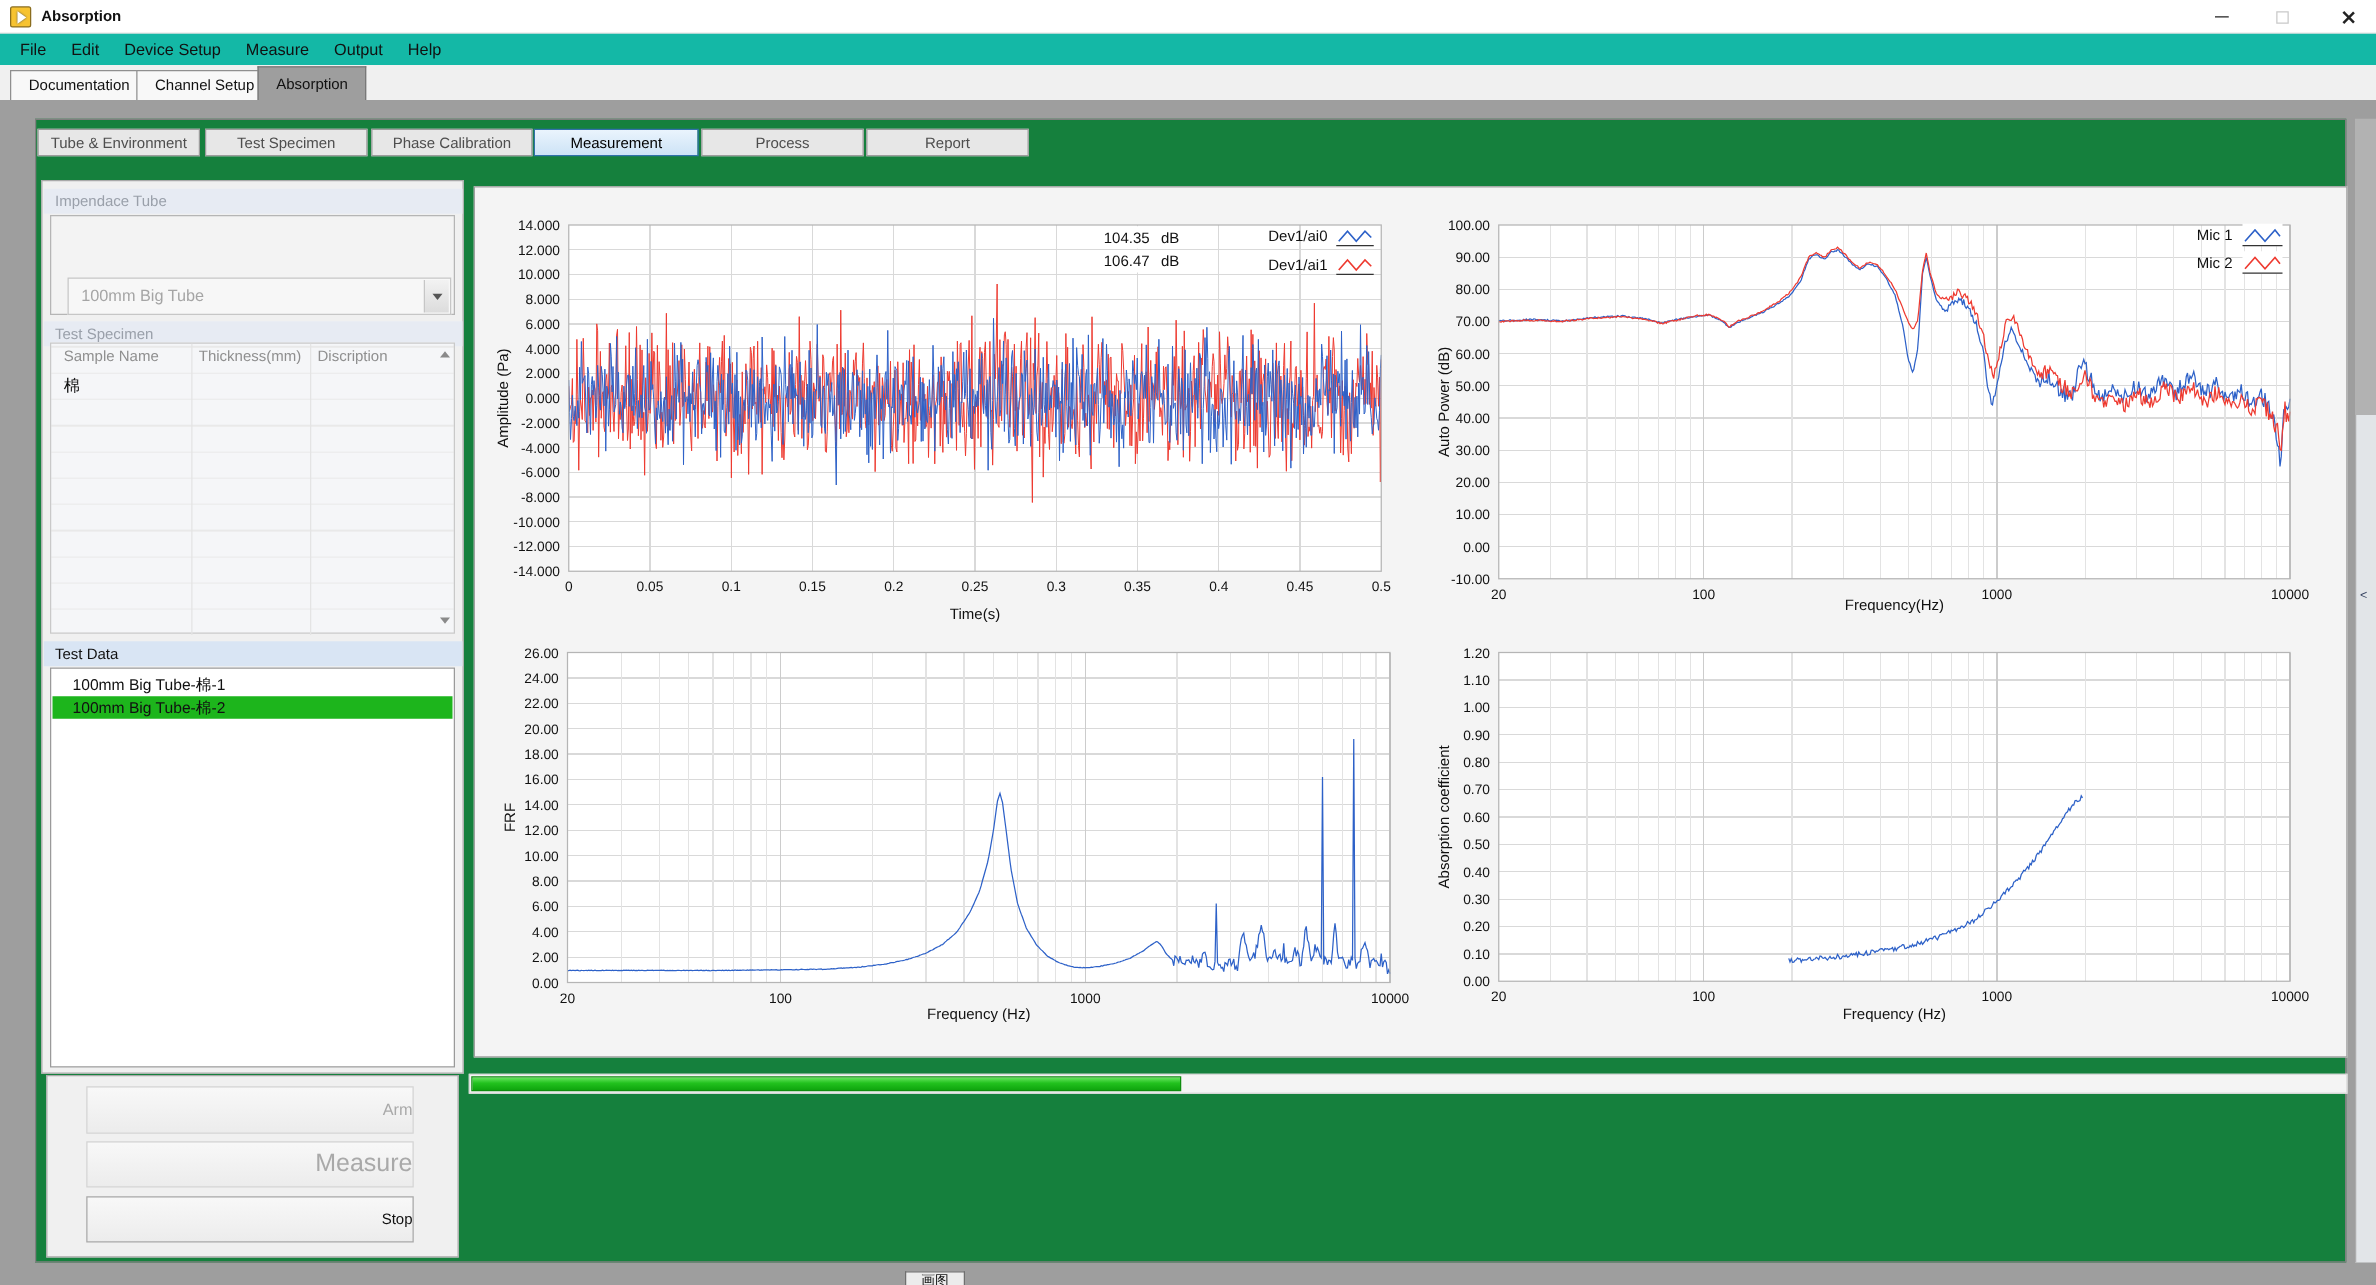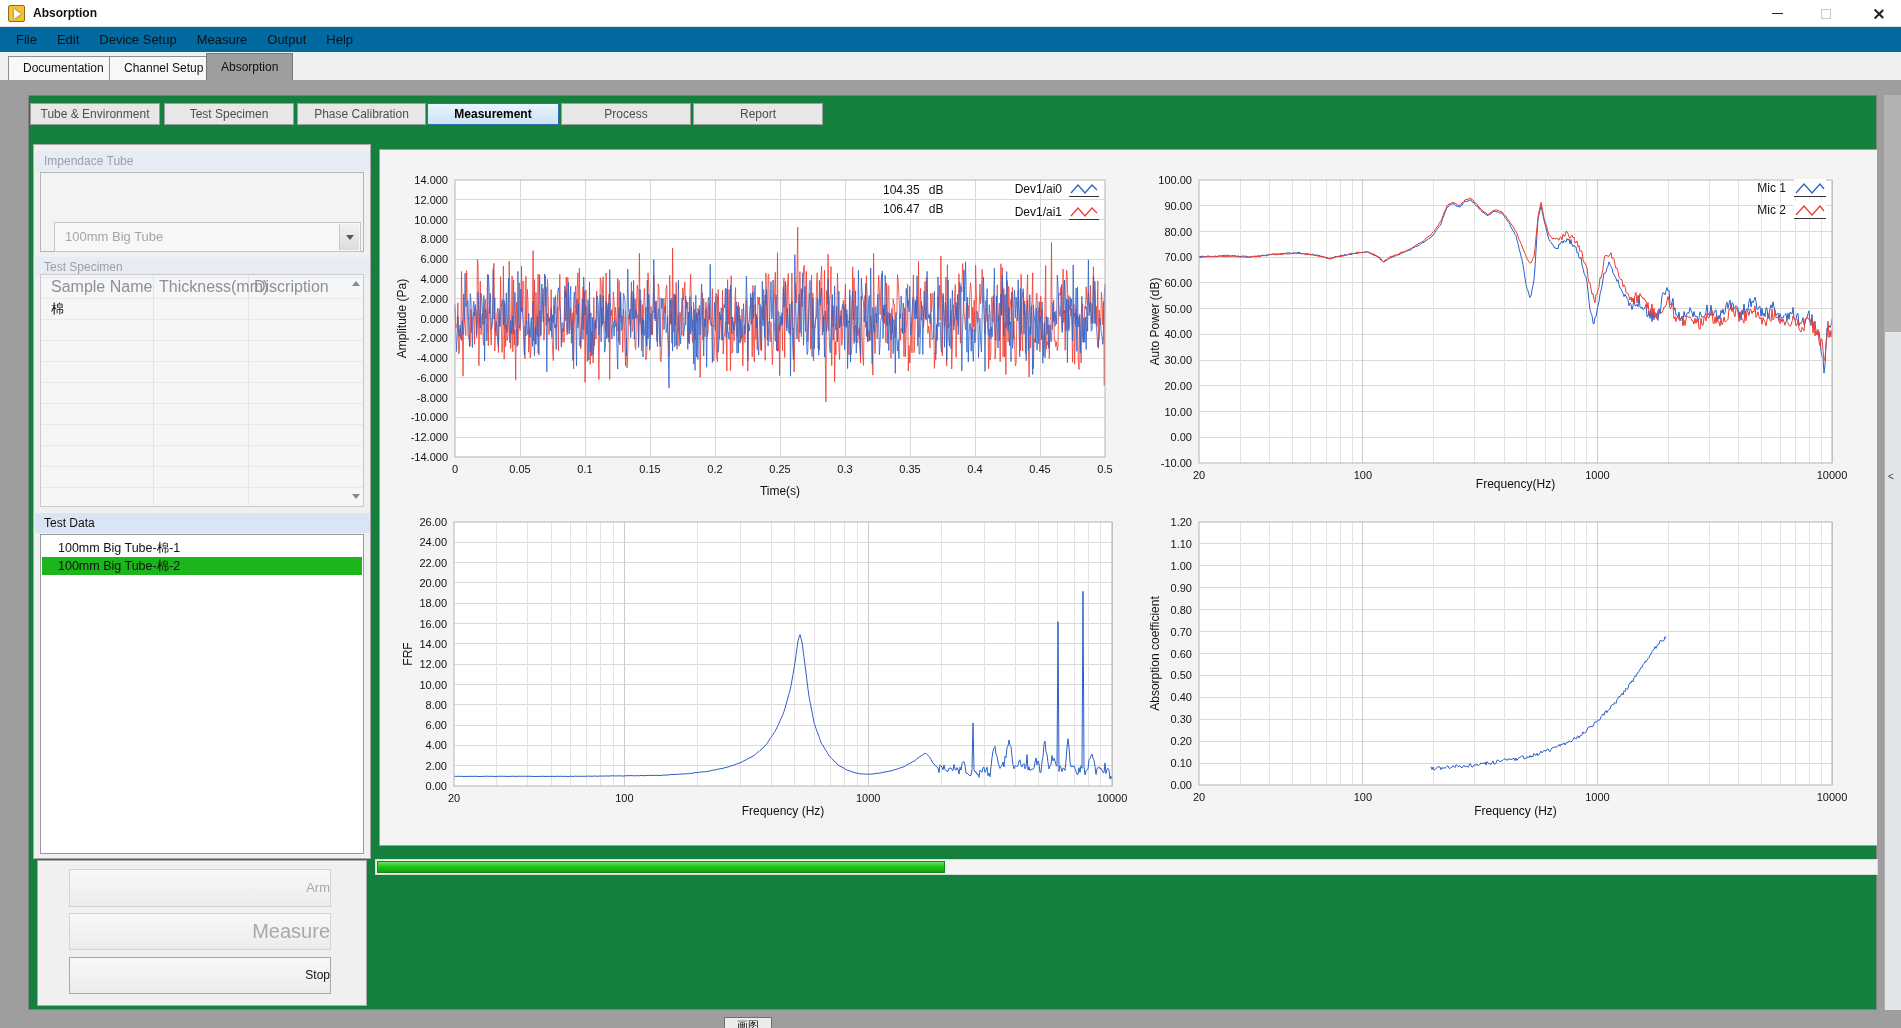--- a/index.html
+++ b/index.html
@@ -11,46 +11,46 @@
   #app-icon{left:8px;top:5px;width:17px;height:17px;background:#f7c331;border:1px solid #8a6d1f;border-radius:2px;}
   #app-icon .tri{position:absolute;left:5px;top:3px;width:0;height:0;border-left:7px solid #fff;border-top:5px solid transparent;border-bottom:5px solid transparent;filter:drop-shadow(0 0 1px #555);}
   #title-text{left:33px;top:6px;font-weight:bold;font-size:12px;}
   .winbtn{top:0;width:45px;height:27px;display:flex;align-items:center;justify-content:center;cursor:pointer;}
   .min-glyph{width:11px;height:1px;background:#222;}
   .max-glyph{width:10px;height:10px;border:1px solid #c9c9c9;}
   .close-glyph{width:12px;height:12px;position:relative;}
   .close-glyph:before,.close-glyph:after{content:"";position:absolute;left:5px;top:0;width:1.5px;height:12px;background:#222;}
   .close-glyph:before{transform:rotate(45deg);} .close-glyph:after{transform:rotate(-45deg);}
   
-  #menubar{left:0;top:27px;width:1901px;height:25px;background:#0369a1;display:flex;align-items:center;padding-left:7px;gap:2px;}
+  #menubar{left:0;top:27px;width:1901px;height:25px;background:#14b8a6;display:flex;align-items:center;padding-left:7px;gap:2px;}
   .menu-item{padding:3px 9px;cursor:pointer;}
   
   #tabstrip{left:0;top:52px;width:1901px;height:28px;background:#f0f0f0;}
   .tab{position:absolute;bottom:0;height:24px;line-height:22px;padding:0 14px;background:#f8f8f8;border:1px solid #8f8f8f;border-bottom:none;font-size:12px;cursor:pointer;}
   .tab.active{height:27px;line-height:26px;background:#9e9e9e;border-color:#787878;z-index:2;}
   
   #page{left:0;top:80px;width:1901px;height:948px;background:#9e9e9e;}
   #main-panel{left:28px;top:15px;width:1849px;height:915px;background:#15803d;border:1px solid #7f7f7f;}
   
   .subtab{position:absolute;top:7px;height:22px;line-height:20px;text-align:center;background:#e7e7e7;border:1px solid #9c9c9c;color:#4e4e4e;font-size:12px;cursor:pointer;}
-  .subtab.active{background:linear-gradient(#eaf4fd,#cde3f6);border:1px solid #3071a9;color:#000;font-weight:bold;}
+  .subtab.active{background:linear-gradient(#eaf4fd,#cde3f6);border:1px solid #3071a9;color:#000;}
   
   #left-box{left:4px;top:48px;width:338px;height:715px;border:1px solid #a9a9a9;background:#f0f0f0;}
   .sec-head{position:absolute;left:1px;width:335px;height:20px;line-height:20px;padding-left:9px;background:#e7ebf3;color:#9aa0aa;font-size:12px;}
   .sec-head.dark{background:#d9e5f4;color:#111;}
   #tube-box{left:6px;top:27px;width:324px;height:80px;border:1px solid #b5b5b5;background:#f3f3f3;}
   #tube-dd{left:13px;top:49px;width:307px;height:30px;border:1px solid #c6c6c6;background:#f7f7f7;color:#a5a5a5;line-height:28px;padding-left:10px;font-size:13px;cursor:pointer;}
   #tube-dd-btn{right:1px;top:1px;width:20px;height:26px;background:linear-gradient(#f2f2f2,#dcdcdc);border-left:1px solid #c6c6c6;display:flex;align-items:center;justify-content:center;cursor:pointer;}
   .tri-down{width:0;height:0;border-left:4px solid transparent;border-right:4px solid transparent;border-top:5px solid #555;}
   .tri-up{width:0;height:0;border-left:4px solid transparent;border-right:4px solid transparent;border-bottom:5px solid #8a8a8a;}
   .tri-down.sm{border-top-color:#8a8a8a;}
   #spec-table{left:6px;top:129px;width:324px;height:233px;background:#f5f6f8;border:1px solid #c9c9c9;
     background-image:repeating-linear-gradient(to bottom,transparent 0 20px,#e9e9e9 20px 21px);background-position:0 24px;}
   .colsep{position:absolute;top:0;width:1px;height:233px;background:#e4e4e4;}
-  .col-h{position:absolute;top:3px;color:#8f8f8f;font-size:16px;}
+  .col-h{position:absolute;top:3px;color:#8f8f8f;font-size:12px;}
   #spec-row1{position:absolute;left:10px;top:25px;font-size:13px;color:#111;}
   .scroll-arrow{position:absolute;right:3px;display:flex;cursor:pointer;}
   #test-data-list{left:6px;top:389px;width:324px;height:320px;background:#ffffff;border:1px solid #9a9a9a;}
   .td-item{position:absolute;left:1px;width:320px;height:18px;line-height:18px;padding-left:16px;font-size:12.5px;cursor:pointer;}
   .td-item.sel{background:#1db51c;}
   
   #btn-box{left:8px;top:764px;width:330px;height:146px;border:1px solid #a9a9a9;background:#f0f0f0;}
   .big-btn{position:absolute;left:31px;width:262px;text-align:right;border:1px solid #d4d4d4;background:linear-gradient(#f8f8f8,#ececec);color:#a9a9a9;cursor:default;}
   .big-btn.enabled{border:1px solid #a8a8a8;color:#111;cursor:pointer;}
   

